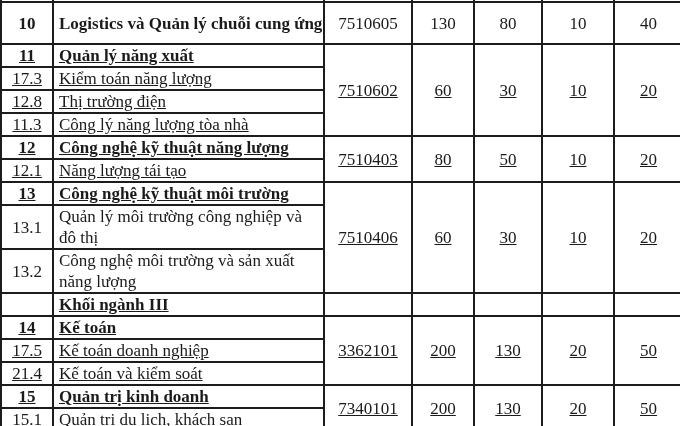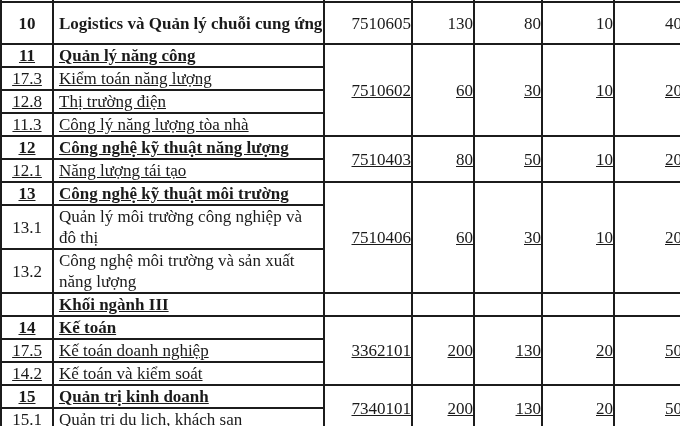--- a/index.html
+++ b/index.html
@@ -2,21 +2,21 @@
 <html><head>
 <meta charset="utf-8">
 <style>
   html, body { margin: 0; padding: 0; background: #ffffff; }
   body { width: 680px; height: 426px; overflow: hidden; position: relative;
          font-family: "Liberation Serif", "DejaVu Serif", serif; color: #1a1a1a; }
   table { position: absolute; left: 0; top: -20px; border-collapse: collapse;
           table-layout: fixed; width: 682px; }
   td { border: 2px solid #1c1c1c; padding: 0 0 0 5px; font-size: 17px; line-height: 21px;
        vertical-align: middle; }
-  td.num { text-align: right; padding: 0; }
+  td.num { text-align: center; padding: 0; }
   td.stt { text-align: center; padding: 0; }
   .b { font-weight: bold; }
   tr.h-top td { height: 19px; }
   tr.h2 td { height: 40px; }
   tr.h1 td { height: 19px; text-decoration: underline; }
 </style>
 </head>
 <body>
 
 <table>
@@ -45,21 +45,21 @@
       <td class="b">Logistics và Quản lý chuỗi cung ứng</td>
       <td class="num">7510605</td>
       <td class="num">130</td>
       <td class="num">80</td>
       <td class="num">10</td>
       <td class="num">40</td>
     </tr>
 
     <tr class="h1">
       <td class="stt b">11</td>
-      <td class="b">Quản lý năng công</td>
+      <td class="b">Quản lý năng xuất</td>
       <td class="num" rowspan="4">7510602</td>
       <td class="num" rowspan="4">60</td>
       <td class="num" rowspan="4">30</td>
       <td class="num" rowspan="4">10</td>
       <td class="num" rowspan="4">20</td>
     </tr>
     <tr class="h1">
       <td class="stt">17.3</td>
       <td>Kiểm toán năng lượng</td>
     </tr>
@@ -121,21 +121,21 @@
       <td class="num" rowspan="3">200</td>
       <td class="num" rowspan="3">130</td>
       <td class="num" rowspan="3">20</td>
       <td class="num" rowspan="3">50</td>
     </tr>
     <tr class="h1">
       <td class="stt">17.5</td>
       <td>Kế toán doanh nghiệp</td>
     </tr>
     <tr class="h1">
-      <td class="stt">14.2</td>
+      <td class="stt">21.4</td>
       <td>Kế toán và kiểm soát</td>
     </tr>
 
     <tr class="h1">
       <td class="stt b">15</td>
       <td class="b">Quản trị kinh doanh</td>
       <td class="num" rowspan="2">7340101</td>
       <td class="num" rowspan="2">200</td>
       <td class="num" rowspan="2">130</td>
       <td class="num" rowspan="2">20</td>

